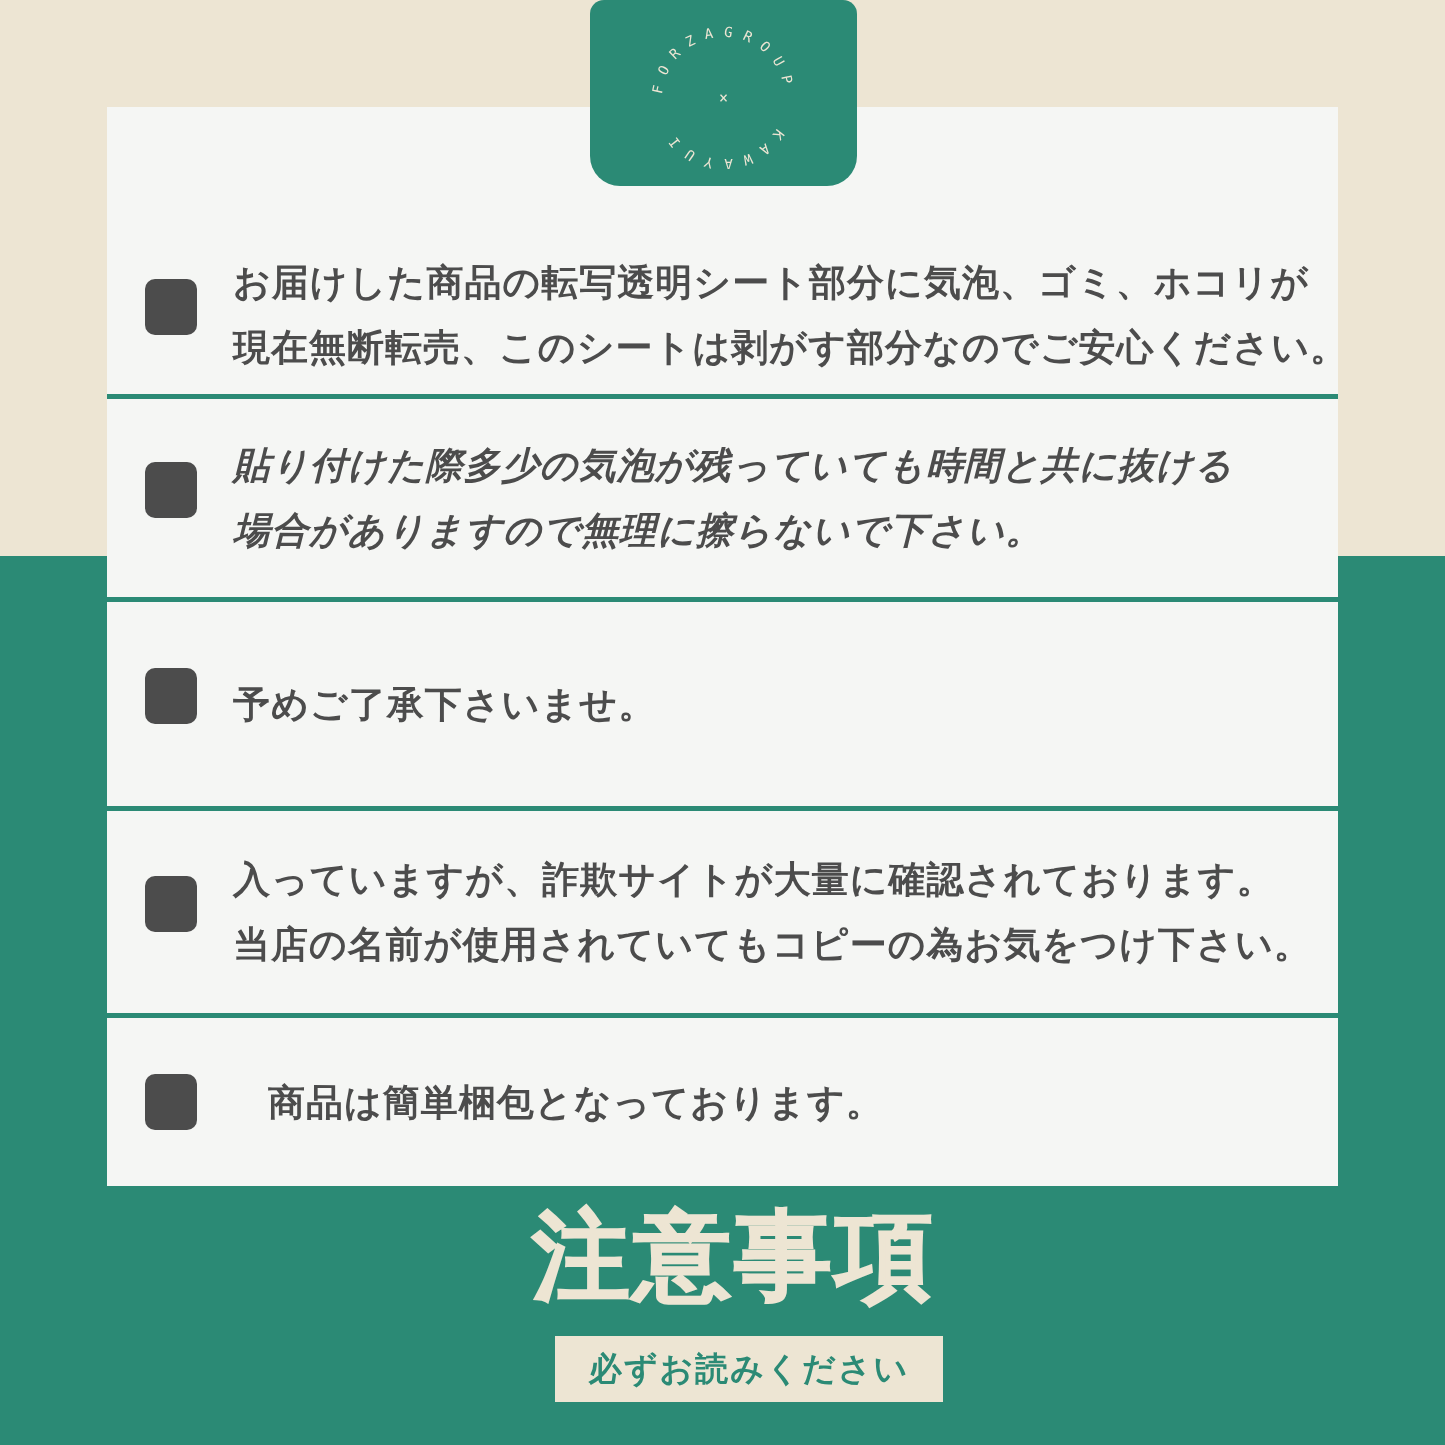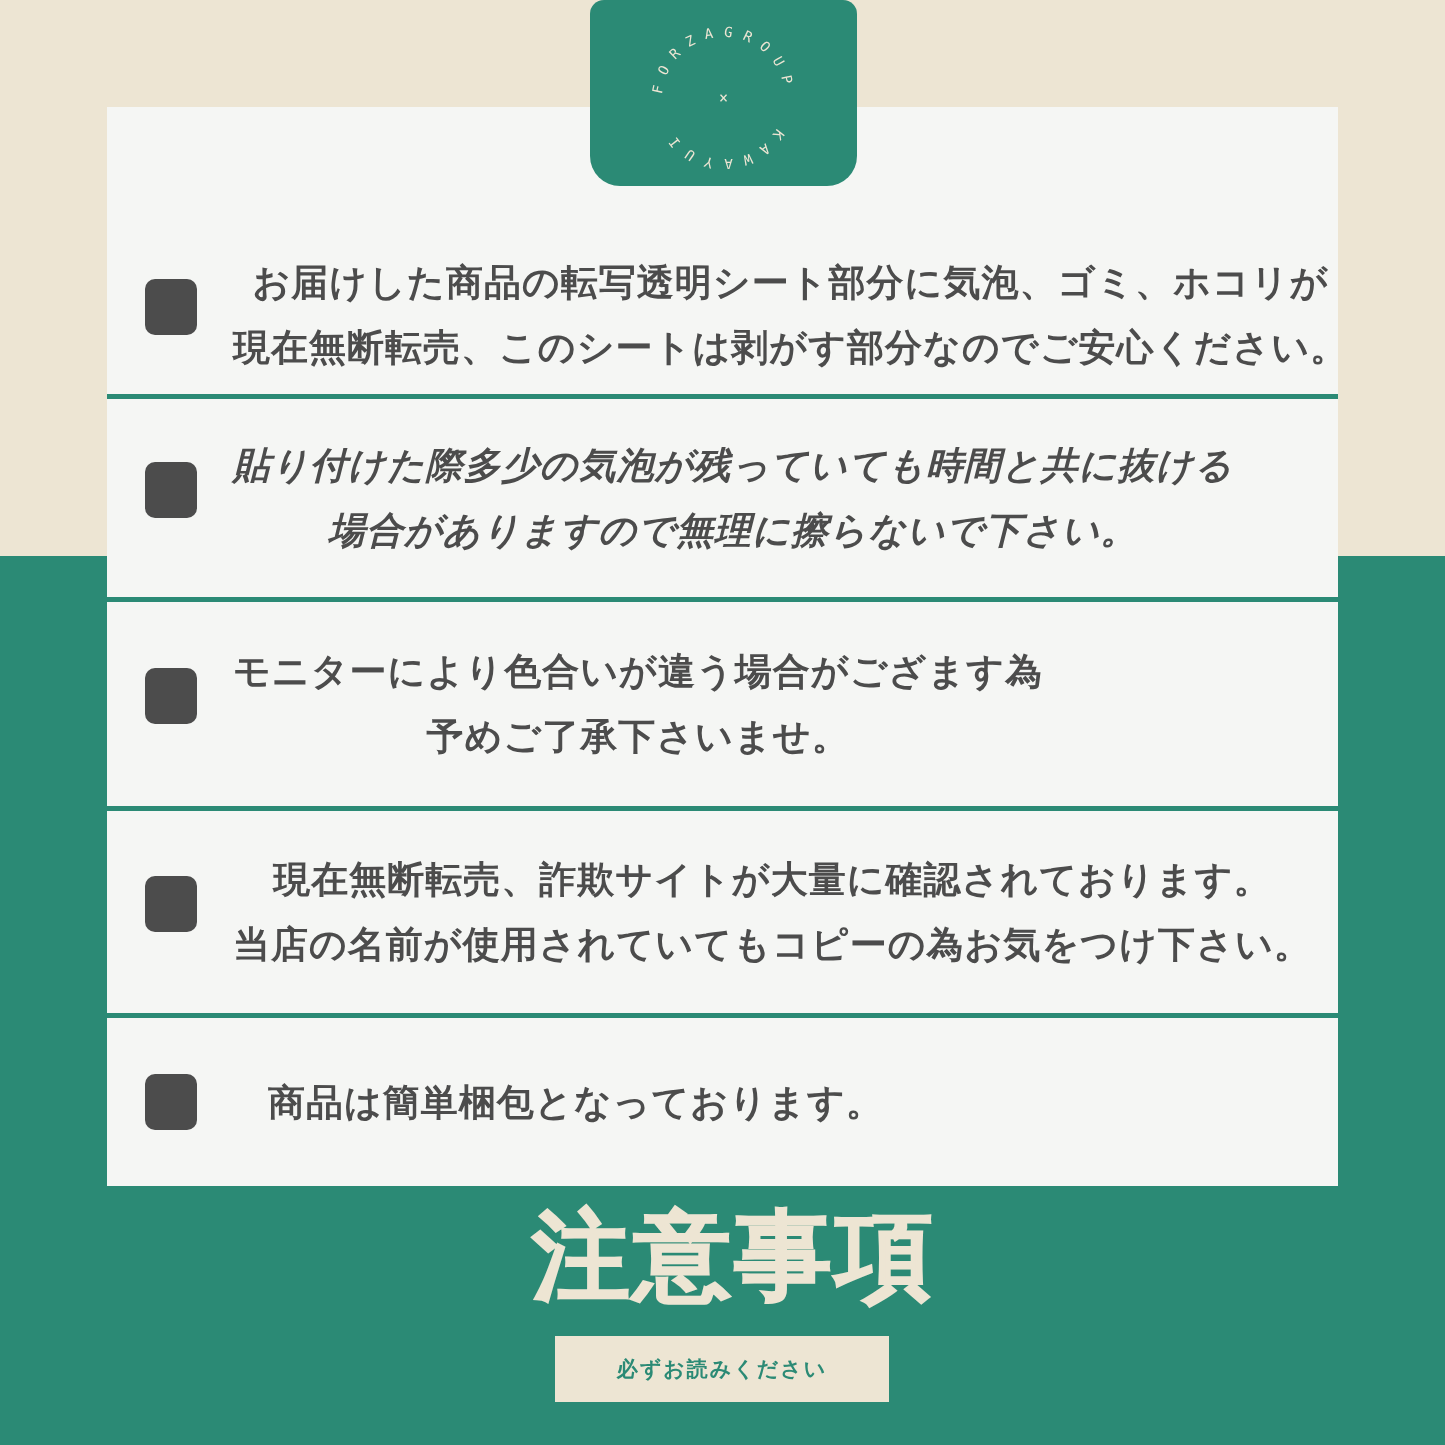--- a/index.html
+++ b/index.html
@@ -15,21 +15,20 @@
   .panel {
     position:absolute; left:107px; top:107px;
     width:1231px; height:1079px;
     background:#F5F6F4;
     display:flex; flex-direction:column;
   }
   .notice-row {
     display:flex; align-items:center;
     padding-left:38px; box-sizing:border-box;
     flex:none;
-    text-align:center;
   }
   .row-1 { height:287px; padding-top:129px; }
   .row-2 { height:198px;font-style:italic; }
   .row-3 { height:204px; }
   .row-4 { height:202px; }
   .row-5 { height:168px;gap:35px; }
   .divider { flex:none; height:5px; background:#2B8A75; }
 
   .checkbox {
     flex:none; width:52px; height:56px;
@@ -68,24 +67,24 @@
     position:absolute; left:0; right:0; top:1203px;
     text-align:center;
     font-size:97px; line-height:105px;
     font-weight:900; letter-spacing:4px;
     color:#EDE5D3;
     margin-left:24px;
     -webkit-text-stroke:2px #EDE5D3;
   }
   .read-button {
     position:absolute; left:555px; top:1336px;
-    width:334px; height:66px;
+    width:388px; height:66px;
     background:#EDE5D3;
     display:flex; align-items:center; justify-content:center;
-    font-size:21px; font-weight:700; letter-spacing:2px;
+    font-size:33px; font-weight:700; letter-spacing:2px;
     color:#2B8A75;
   }
 </style>
 </head>
 <body>
 
 <div class="canvas">
 
   <div class="panel">
 
@@ -105,31 +104,30 @@
         <div>貼り付けた際多少の気泡が残っていても時間と共に抜ける</div>
         <div>場合がありますので無理に擦らないで下さい。</div>
       </div>
     </div>
 
     <div class="divider"></div>
 
     <div class="notice-row row-3">
       <span class="checkbox"></span>
       <div class="notice-text">
-        <div>モニターにより色合いが違う場合がござます為</div>
         <div>予めご了承下さいませ。</div>
       </div>
     </div>
 
     <div class="divider"></div>
 
     <div class="notice-row row-4">
       <span class="checkbox"></span>
       <div class="notice-text">
-        <div>現在無断転売、詐欺サイトが大量に確認されております。</div>
+        <div>入っていますが、詐欺サイトが大量に確認されております。</div>
         <div>当店の名前が使用されていてもコピーの為お気をつけ下さい。</div>
       </div>
     </div>
 
     <div class="divider"></div>
 
     <div class="notice-row row-5">
       <span class="checkbox"></span>
       <div class="notice-text">
         <div>商品は簡単梱包となっております。</div>

